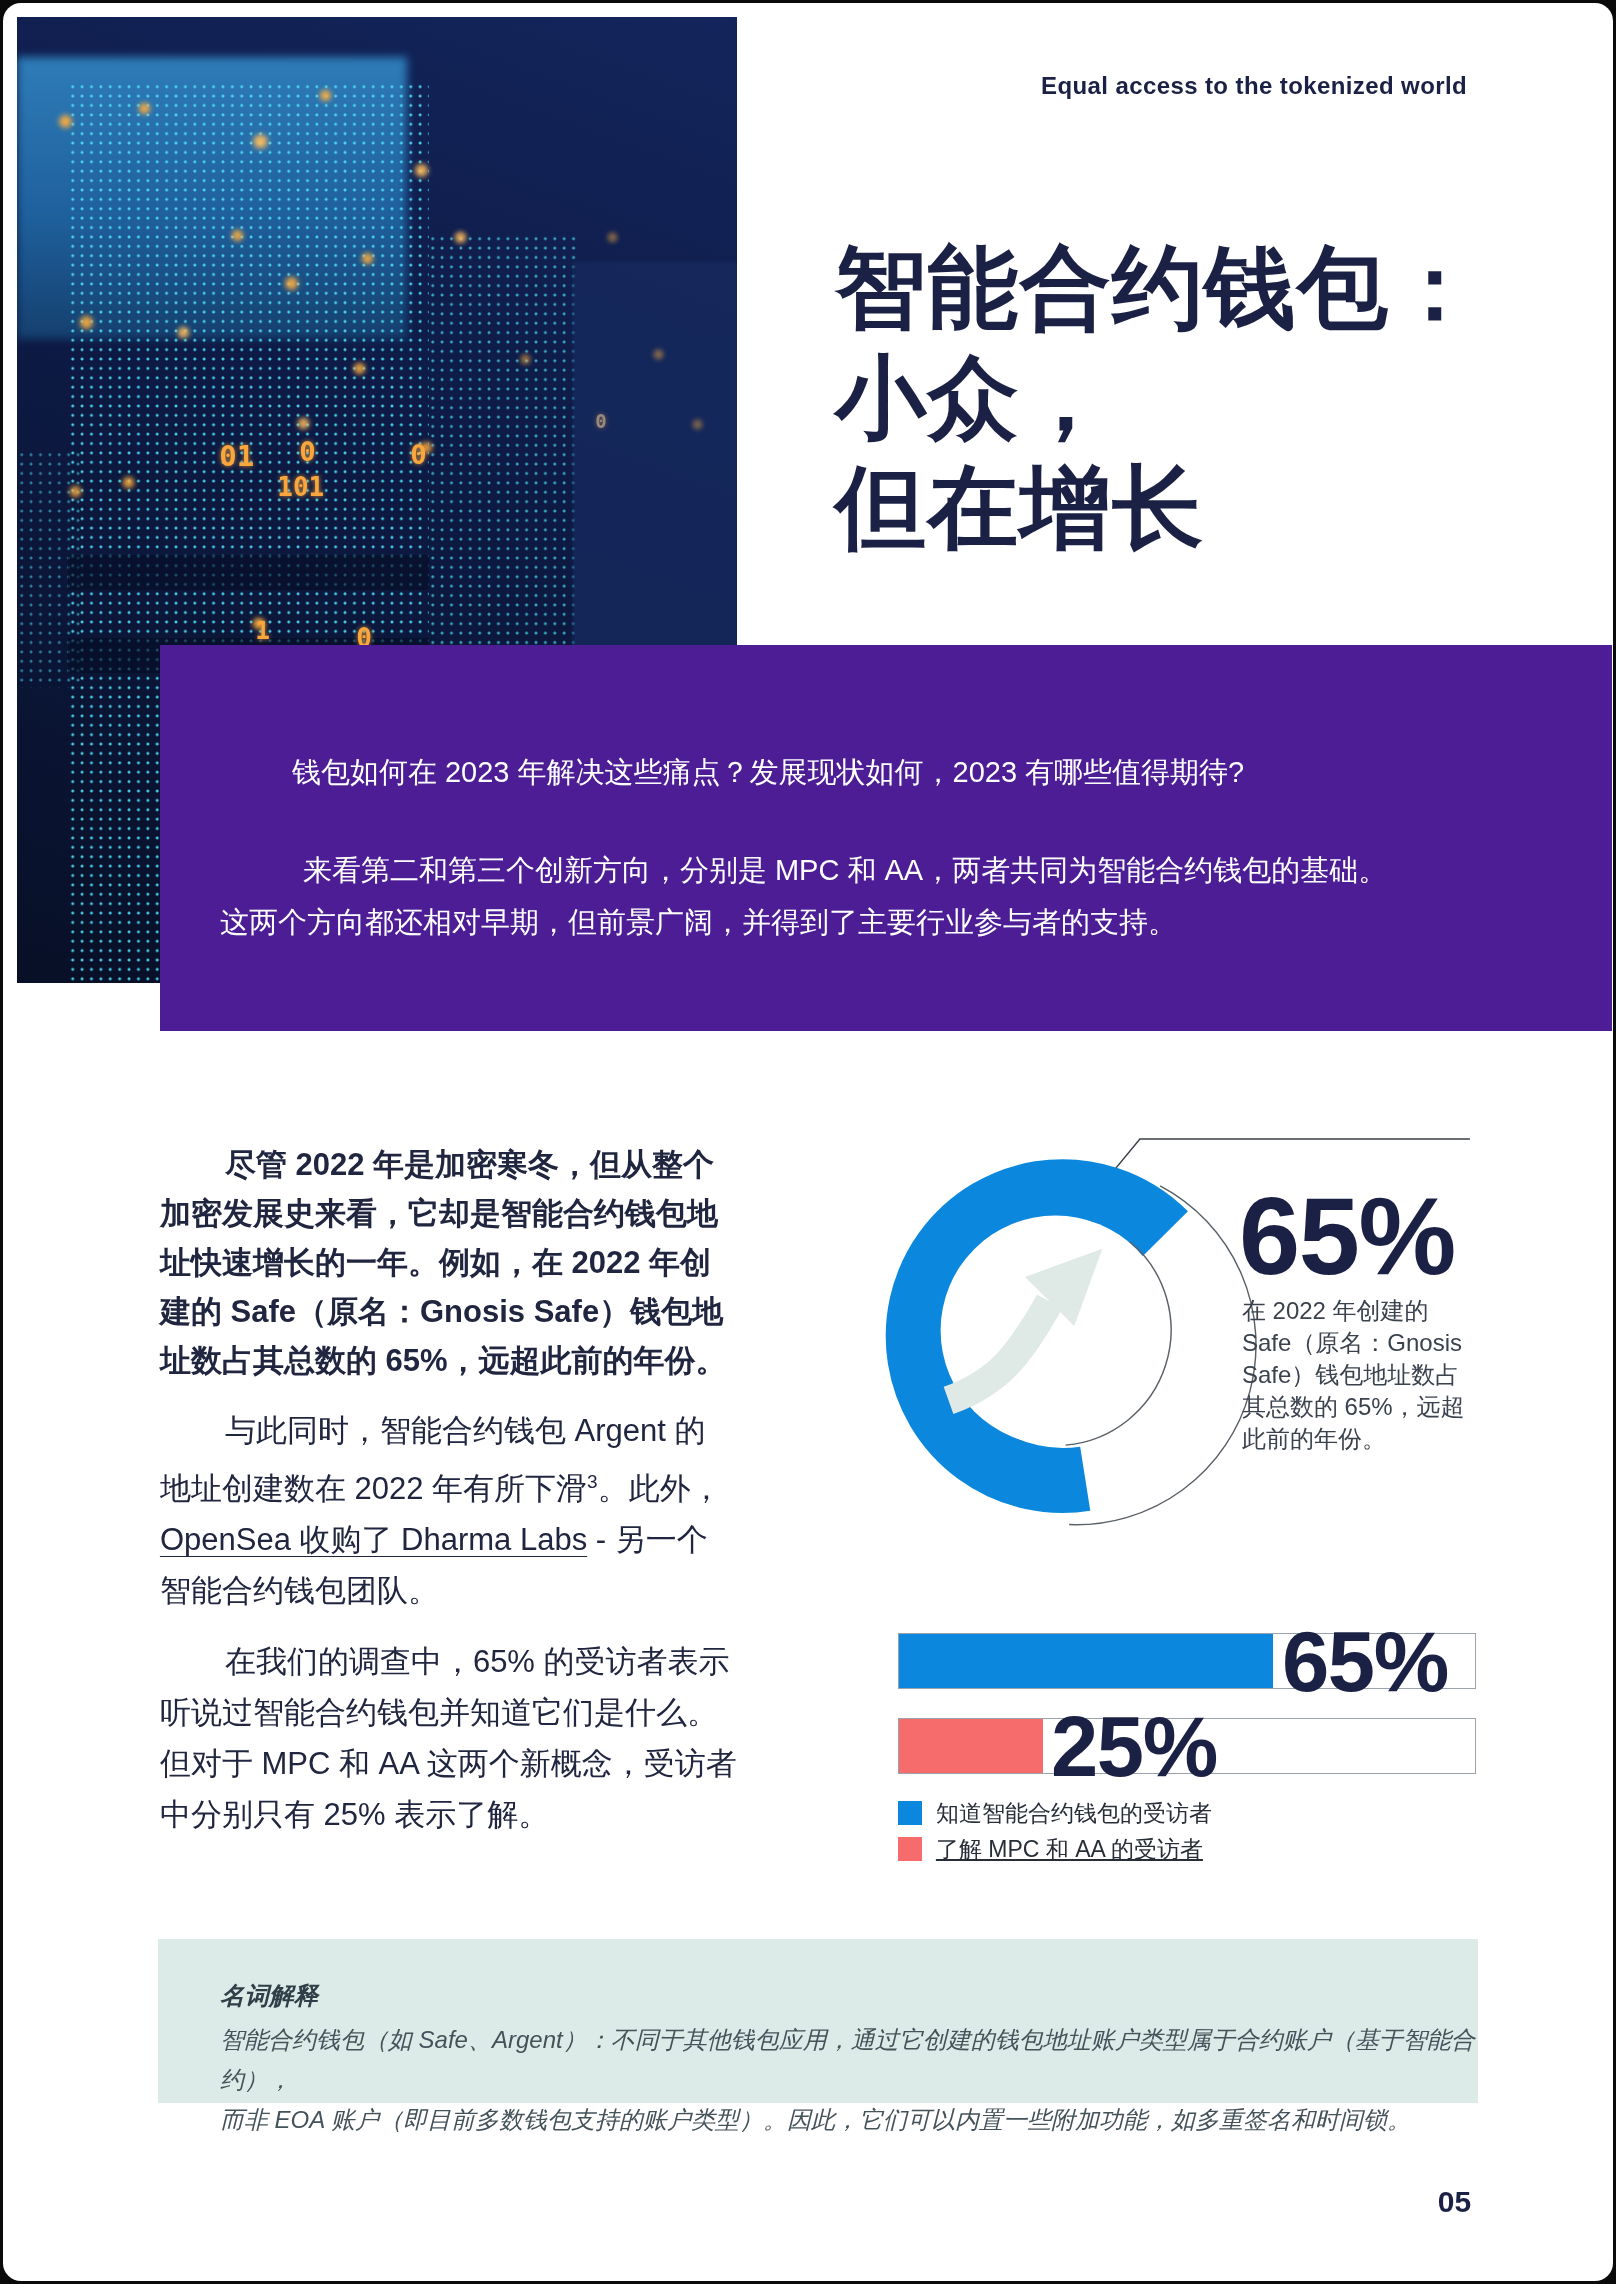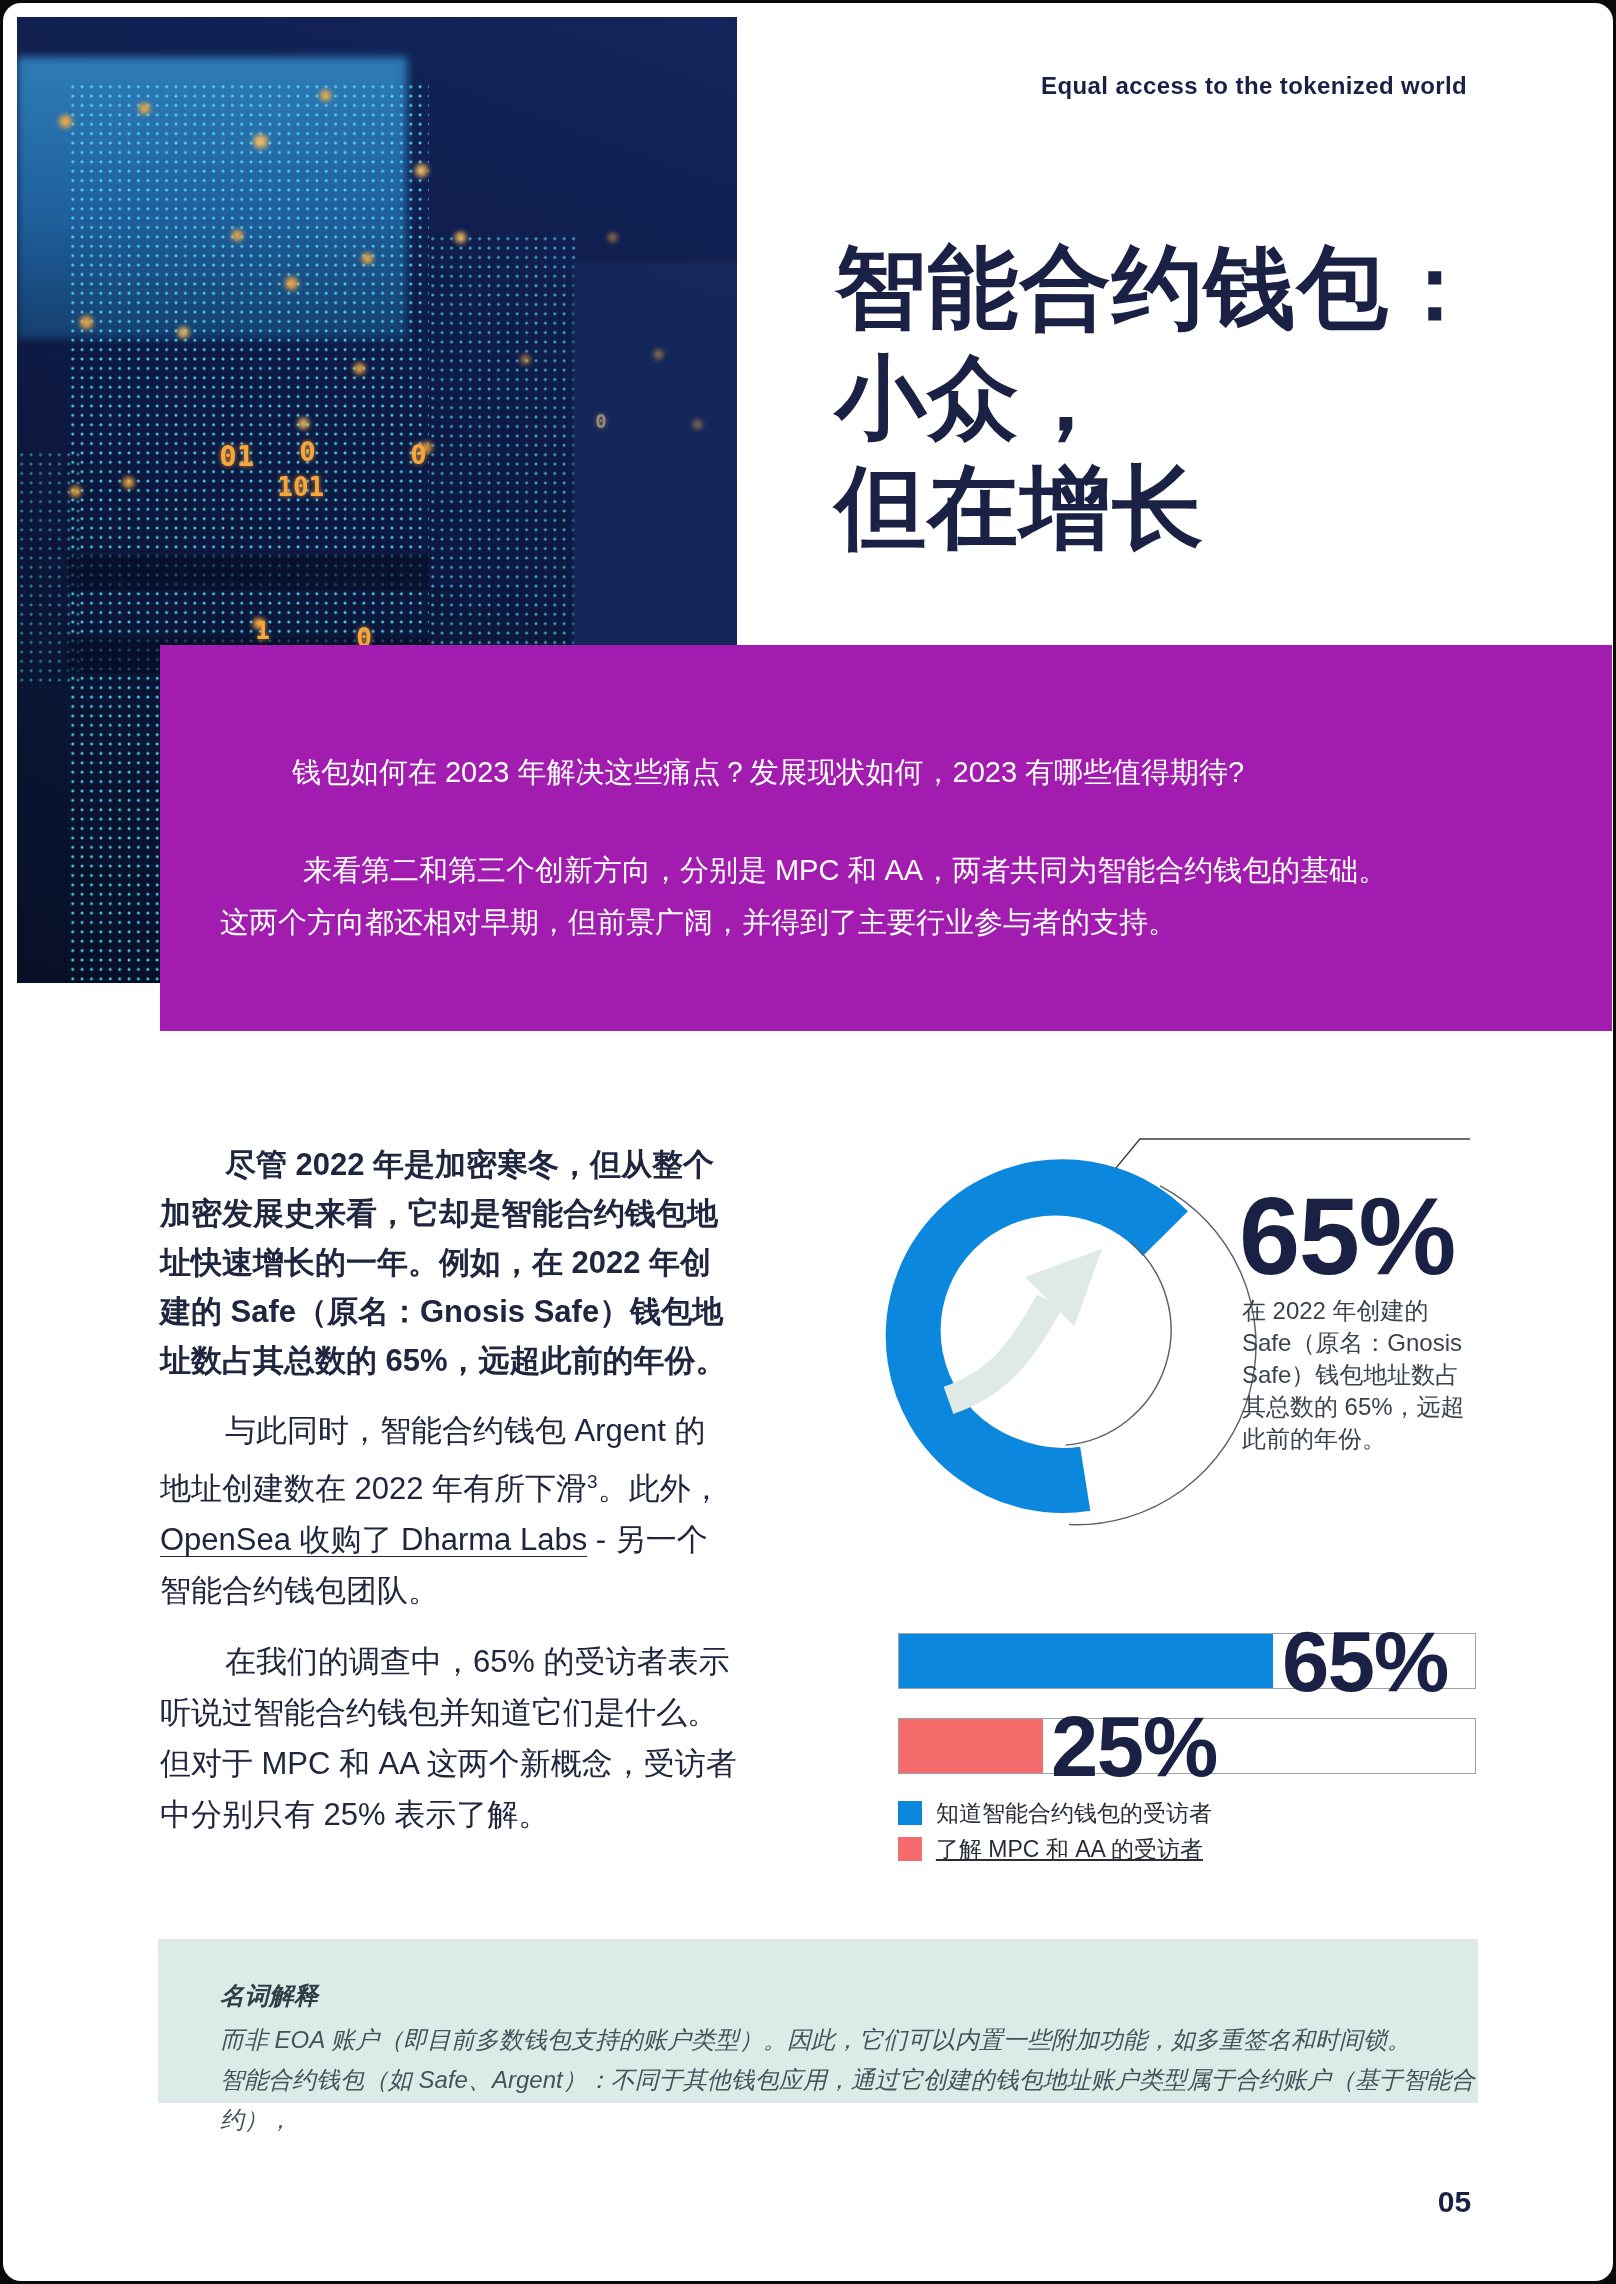--- a/index.html
+++ b/index.html
@@ -37,21 +37,21 @@
   .d4{left:238px;top:599px;font-size:24.5px;} .d5{left:339px;top:606px;font-size:26px;}
   .d6{left:404px;top:635px;font-size:24.5px;} .d7{left:599px;top:725px;font-size:21.7px;opacity:.85;}
   .d8{left:664px;top:780px;font-size:21.7px;opacity:.85;} .d9{left:310px;top:682px;font-size:24.5px;}
   .d10{left:448px;top:664px;font-size:24.5px;} .d11{left:578px;top:393px;font-size:19px;opacity:.55;color:#ffd9a0;}
 
   
   .eyebrow { position:absolute; top:69px; right:146px; font-size:24px; font-weight:700; color:#1b2144; letter-spacing:0.4px; z-index:3; }
   .title { position:absolute; left:832px; top:230px; z-index:3; color:#1b2144; font-weight:800; font-size:91px; line-height:110px; letter-spacing:1.4px; }
 
   
-  .banner { position:absolute; left:157px; top:642px; width:1452px; height:386px; background:#a21caf; z-index:2; color:#ffffff; }
+  .banner { position:absolute; left:157px; top:642px; width:1452px; height:386px; background:#4c1d95; z-index:2; color:#ffffff; }
   .banner .l1 { position:absolute; left:132px; top:108px; font-size:29px; }
   .banner .l2 { position:absolute; left:143px; top:206px; font-size:29px; }
   .banner .l3 { position:absolute; left:60px;  top:258px; font-size:29px; }
 
   
   .col-left { position:absolute; left:157px; top:1137px; width:654px; z-index:3; color:#20263f; }
   .p1 div { font-size:31px; line-height:49px; font-weight:700; }
   .p2 div, .p3 div { font-size:31px; line-height:51px; font-weight:400; }
   .p2 { margin-top:20px; } .p3 { margin-top:20px; }
   .indent { padding-left:65px; }
@@ -172,22 +172,22 @@
   <div class="bar-label" style="left:1048px; top:1701px;">25%</div>
 
   <div class="legend-swatch" style="top: 1798px; background: rgb(11, 135, 221);"></div>
   <div class="legend-text" style="top:1795px;">知道智能合约钱包的受访者</div>
   <div class="legend-swatch" style="top: 1834px; background: rgb(246, 108, 108);"></div>
   <div class="legend-text" style="top:1831px;text-decoration:underline;">了解 MPC 和 AA 的受访者</div>
 
   <div class="note">
     <div class="note-title">名词解释</div>
     <div class="note-body">
+      <div>智能合约钱包（如 Safe、Argent）：不同于其他钱包应用，通过它创建的钱包地址账户类型属于合约账户（基于智能合约），</div>
       <div>而非 EOA 账户（即目前多数钱包支持的账户类型）。因此，它们可以内置一些附加功能，如多重签名和时间锁。</div>
-      <div>智能合约钱包（如 Safe、Argent）：不同于其他钱包应用，通过它创建的钱包地址账户类型属于合约账户（基于智能合约），</div>
     </div>
   </div>
 
   <div class="page-num">05</div>
 </div>
 
 <div class="frame"></div>
 
 
 </body></html>

